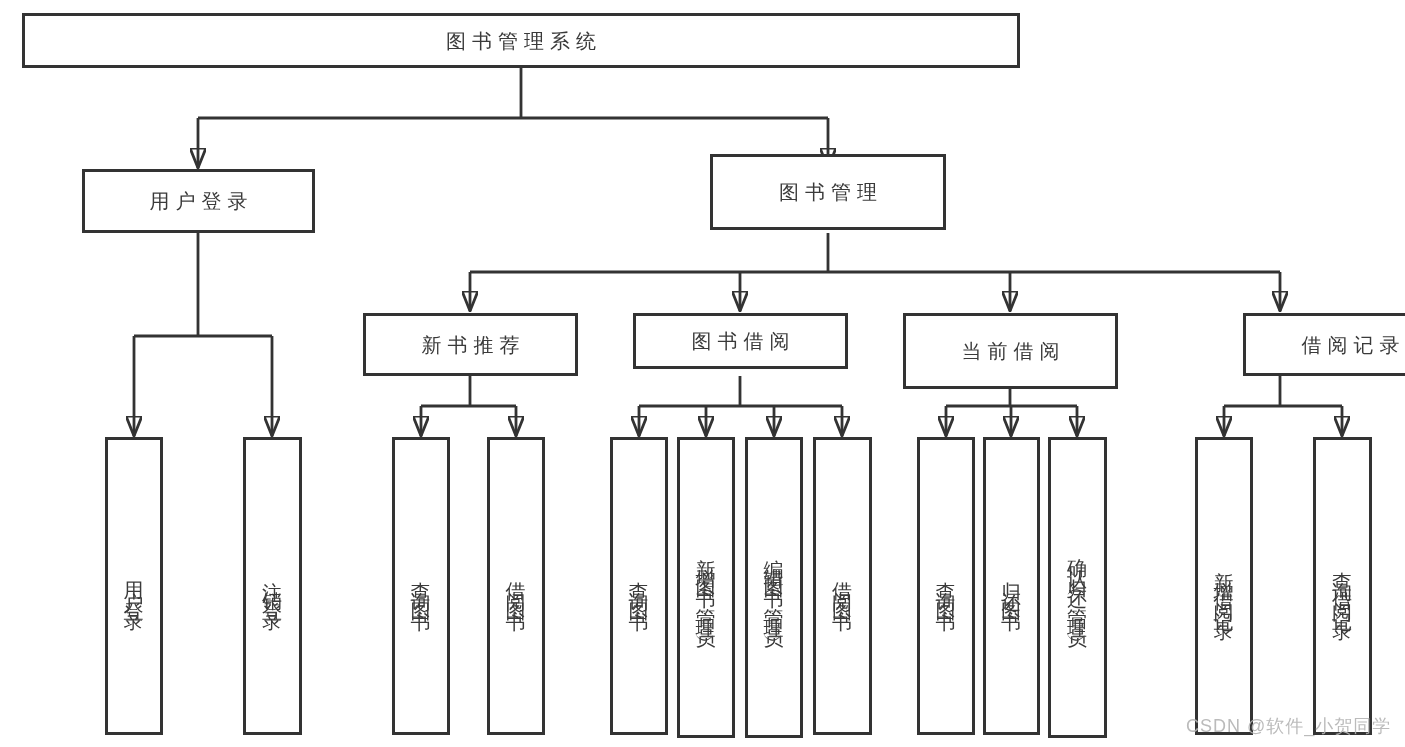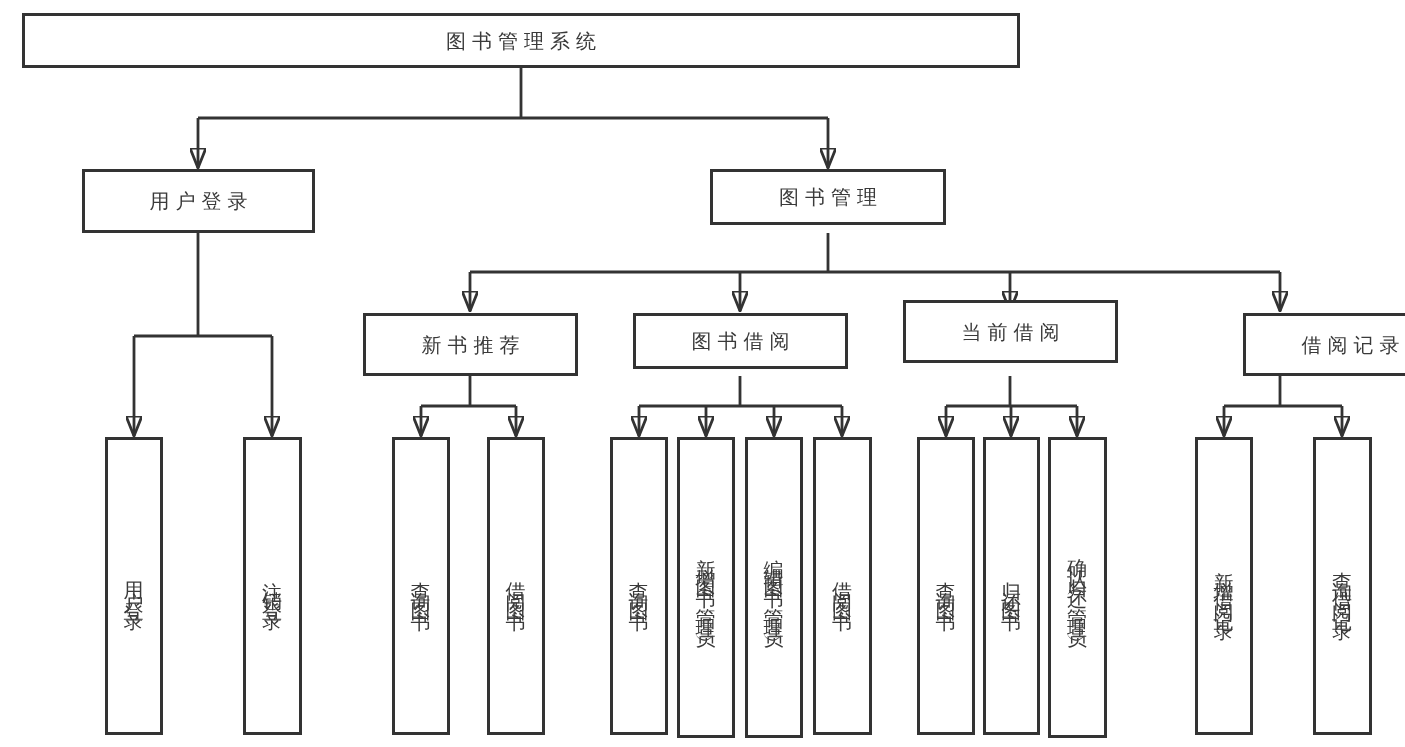--- a/index.html
+++ b/index.html
@@ -98,39 +98,40 @@
       <line x1="1011" y1="406" x2="1011" y2="436" marker-end="url(#arr)"></line>
       <line x1="1077" y1="406" x2="1077" y2="436" marker-end="url(#arr)"></line>
       <line x1="1224" y1="406" x2="1224" y2="436" marker-end="url(#arr)"></line>
       <line x1="1342" y1="406" x2="1342" y2="436" marker-end="url(#arr)"></line>
     </g>
   </svg>
 
   <div class="box" style="left:22px;top:13px;width:998px;height:55px">图书管理系统</div>
 
   <div class="box" style="left:82px;top:169px;width:233px;height:64px">用户登录</div>
-  <div class="box" style="left:710px;top:169px;width:236px;height:56px">图书管理</div>
+  <div class="box" style="left:710px;top:154px;width:236px;height:76px">图书管理</div>
 
   <div class="box" style="left:363px;top:313px;width:215px;height:63px">新书推荐</div>
   <div class="box" style="left:633px;top:313px;width:215px;height:56px">图书借阅</div>
-  <div class="box" style="left:903px;top:300px;width:215px;height:63px">当前借阅</div>
+  <div class="box" style="left:903px;top:313px;width:215px;height:76px">当前借阅</div>
   <div class="box" style="left:1243px;top:313px;width:215px;height:63px">借阅记录</div>
 
   <div class="box vbox" style="left:105px;top:437px;width:58px;height:298px">用户登录</div>
   <div class="box vbox" style="left:243px;top:437px;width:59px;height:298px">注销登录</div>
 
   <div class="box vbox" style="left:392px;top:437px;width:58px;height:298px">查询图书</div>
   <div class="box vbox" style="left:487px;top:437px;width:58px;height:298px">借阅图书</div>
 
   <div class="box vbox" style="left:610px;top:437px;width:58px;height:298px">查询图书</div>
   <div class="box vbox" style="left:677px;top:437px;width:58px;height:301px">新增图书（管理员）</div>
   <div class="box vbox" style="left:745px;top:437px;width:58px;height:301px">编辑图书（管理员）</div>
   <div class="box vbox" style="left:813px;top:437px;width:59px;height:298px">借阅图书</div>
 
   <div class="box vbox" style="left:917px;top:437px;width:58px;height:298px">查询图书</div>
   <div class="box vbox" style="left:983px;top:437px;width:57px;height:298px">归还图书</div>
   <div class="box vbox" style="left:1048px;top:437px;width:59px;height:301px">确认归还（管理员）</div>
 
   <div class="box vbox" style="left:1195px;top:437px;width:58px;height:298px">新增借阅记录</div>
   <div class="box vbox" style="left:1313px;top:437px;width:59px;height:298px">查询借阅记录</div>
 
+  <div class="watermark">CSDN @软件_小贺同学</div>
 
 </div>
 
 </body></html>

